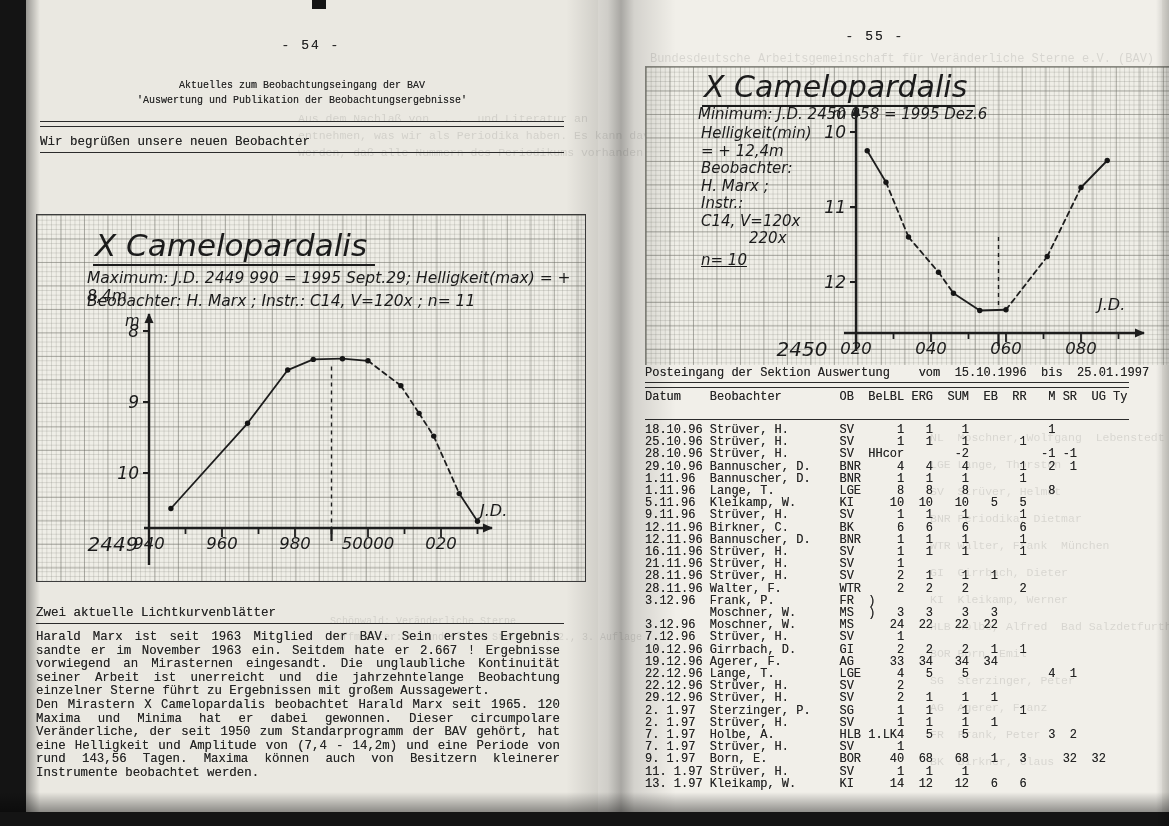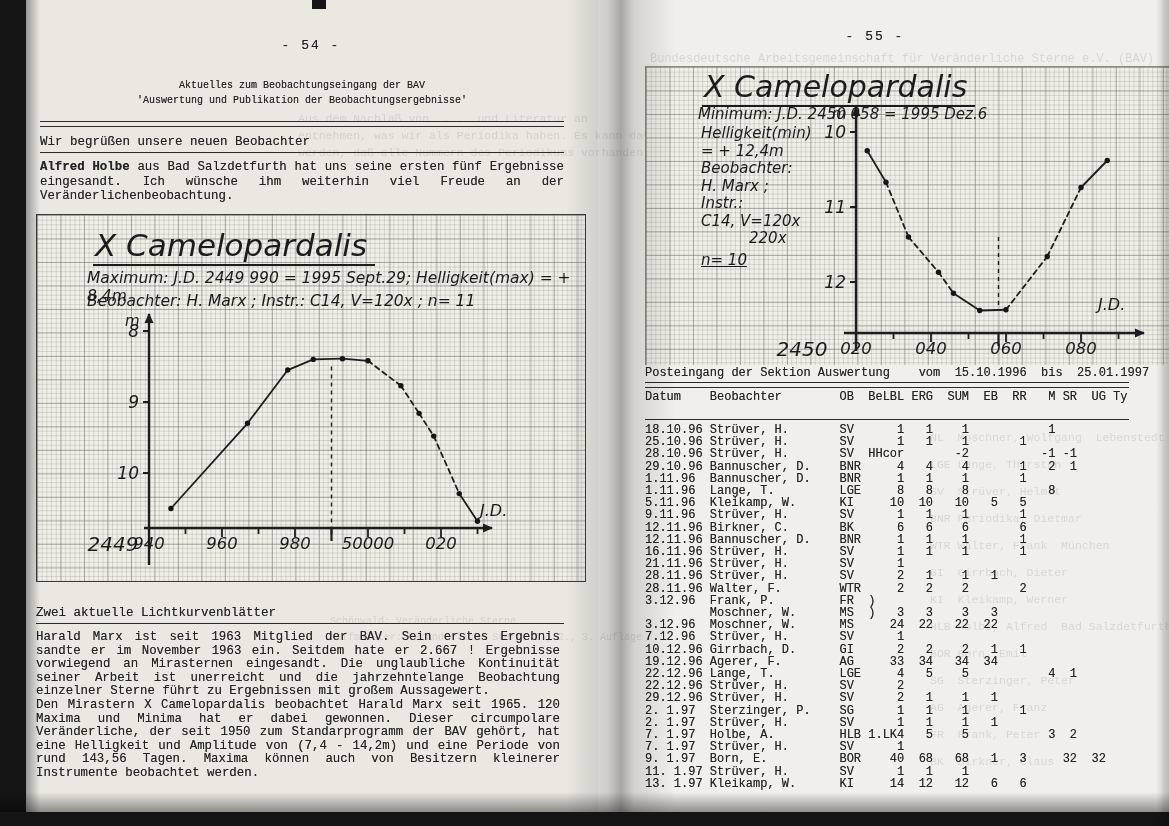--- a/index.html
+++ b/index.html
@@ -53,24 +53,20 @@
   <div class="abs type center" style="left:40px;top:78px;width:524px;font-size:10px;line-height:15.2px;">
       <div>Aktuelles zum Beobachtungseingang der BAV</div>
       <div>'Auswertung und Publikation der Beobachtungsergebnisse'</div>
     </div>
 
   <div class="abs drule" style="left:40px;top:121px;width:524px;"></div>
 
   <div class="abs type" style="left:40px;top:135px;font-size:12.5px;">Wir begrüßen unsere neuen Beobachter</div>
   <div class="abs srule" style="left:40px;top:152px;width:524px;"></div>
 
-  <div class="abs type just" style="left:40px;top:160px;width:524px;font-size:12.4px;line-height:14.6px;">
-    <b>Alfred Holbe</b>
-    <span>aus Bad Salzdetfurth hat uns seine ersten fünf Ergebnisse eingesandt. Ich wünsche ihm weiterhin viel Freude an der Veränderlichenbeobachtung.</span>
-  </div>
 
   <div class="abs graph" style="left:36px;top:214px;width:532px;height:366px;border:1.5px solid #3c3c3c;">
     <div class="abs hand" style="left:56px;top:12px;font-size:31px;border-bottom:2px solid #1b1b1b;padding:0 8px 1px 2px;">X Camelopardalis</div>
     <div class="abs hand" style="left:50px;top:54px;font-size:15.5px;">Maximum: J.D. 2449 990 = 1995 Sept.29; Helligkeit(max) = + 8,4m</div>
     <div class="abs hand" style="left:50px;top:77px;font-size:15.5px;text-align:center;">Beobachter: H. Marx ; Instr.: C14, V=120x ;  n= 11</div>
     <svg class="abs" style="left:0;top:0;" width="532" height="366">
         <line x1="112" y1="99" x2="112" y2="350" stroke="#1d1d1d" stroke-width="2.4"></line>
         <line x1="107" y1="313" x2="455" y2="313" stroke="#1d1d1d" stroke-width="2.6"></line>
         <path d="M 107.5 108 L 112 98 L 116.5 108 Z" fill="#1d1d1d"></path>
         <path d="M 446 308.5 L 456 313 L 446 317.5 Z" fill="#1d1d1d"></path>

